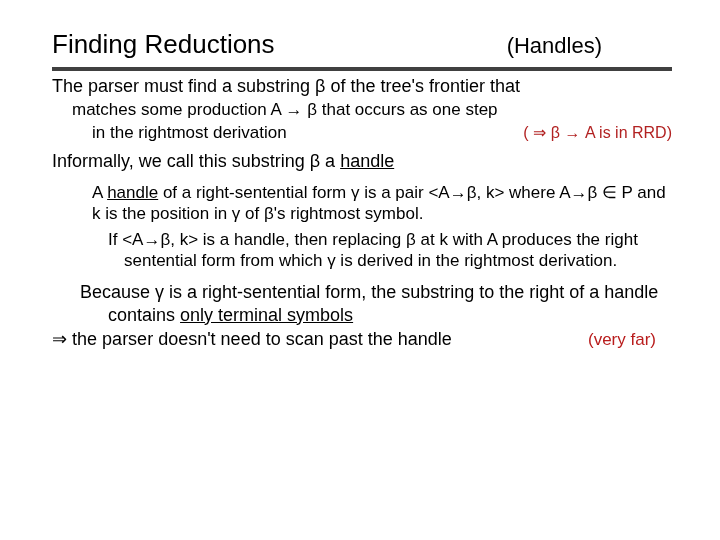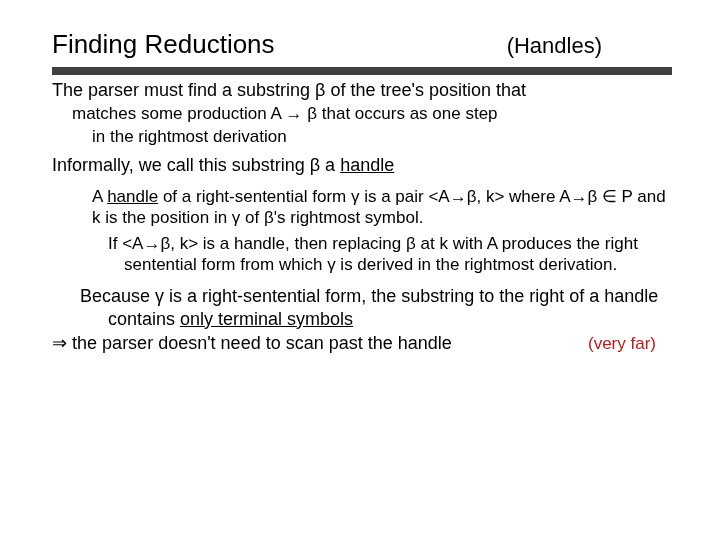--- a/index.html
+++ b/index.html
@@ -14,21 +14,21 @@
     line-height: 1.25;
   }
   .slide {
     padding: 28px 48px 20px 52px;
   }
   .title-row {
     display: flex;
     align-items: baseline;
     justify-content: space-between;
     padding-bottom: 6px;
-    border-bottom: 8px solid #404040;
+    border-bottom: 4px solid #404040;
   }
   .title {
     font-size: 26px;
     font-weight: normal;
   }
   .subtitle {
     font-size: 22px;
     padding-right: 70px;
   }
   .p1 { margin: 4px 0 2px 0; }
@@ -49,24 +49,25 @@
 </head>
 <body>
 
 <div class="slide">
 
   <div class="title-row">
     <span class="title">Finding Reductions</span>
     <span class="subtitle">(Handles)</span>
   </div>
 
-  <div class="p1">The parser must find a substring β of the tree's position that</div>
+  <div class="p1">The parser must find a substring β of the tree's frontier that</div>
   <div class="sub1">matches some production A → β that occurs as one step</div>
   <div class="sub1b row-split">
     <span>in the rightmost derivation</span>
+    <span class="rhs-note">( ⇒ β → A is in RRD)</span>
   </div>
 
   <div class="p2">
     <span>Informally, we call this substring β a </span><span class="ul">handle</span>
   </div>
 
 
   <div class="fd">
     <span>A </span><span class="ul">handle</span><span> of a right-sentential form γ is a pair &lt;A→β, k&gt; where A→β ∈ P and k is the position in γ of β's rightmost symbol.</span>
   </div>

